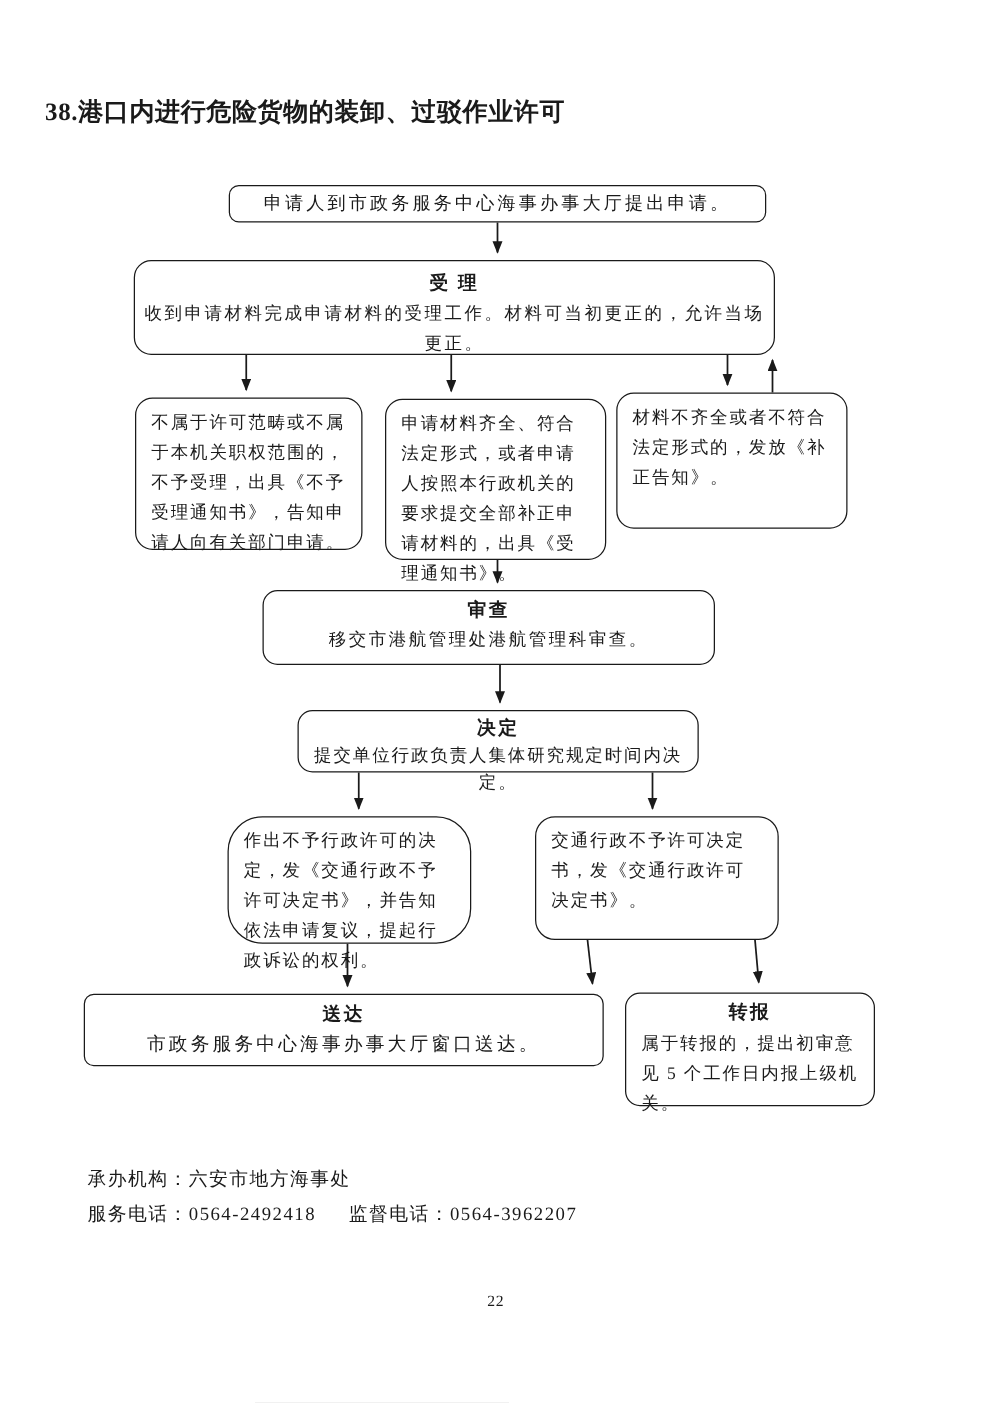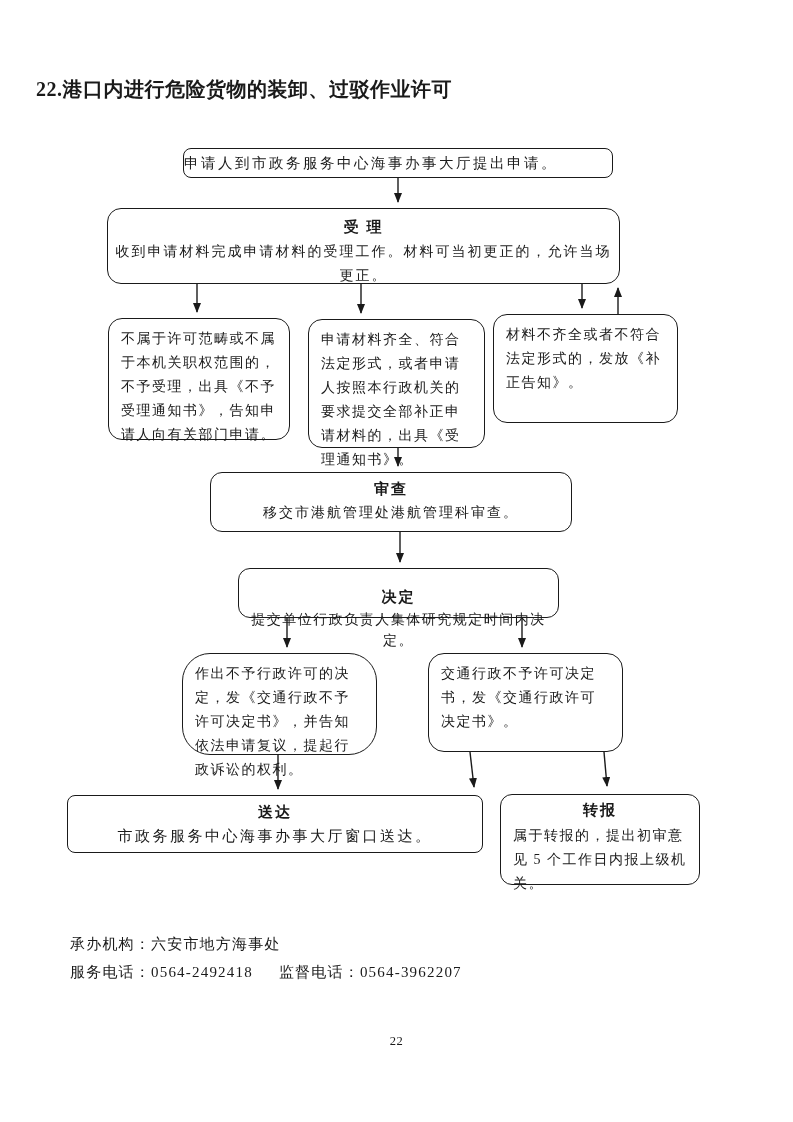--- a/index.html
+++ b/index.html
@@ -15,31 +15,31 @@
   .node{
     position:absolute;box-sizing:border-box;background:#ffffff;
     border:1.4px solid #1a1a1a;font-size:14px;line-height:1.72;
     letter-spacing:1.5px;
   }
   .node .title{
     font-weight:bold;text-align:center;font-size:15px;letter-spacing:2px;
     line-height:1.45;
   }
   .node .para{padding:8px 12px 0 12px;text-align:left;}
-  .flex-center{display:flex;align-items:center;text-align:center;}
+  .flex-center{display:flex;align-items:center;justify-content:center;text-align:center;}
 
   #node-apply{border-radius:8px;letter-spacing:2.5px;font-size:14.5px;}
   #node-accept{border-radius:14px;text-align:center;padding-top:8px;}
   #node-accept .body{letter-spacing:2px;margin-top:1px;}
   #node-not-accepted{border-radius:14px;}
   #node-complete{border-radius:14px;}
   #node-incomplete{border-radius:14px;}
   #node-review{border-radius:12px;text-align:center;padding-top:6px;}
   #node-review .body{letter-spacing:2px;}
-  #node-decision{border-radius:12px;text-align:center;padding-top:18px;line-height:1.5;}
+  #node-decision{border-radius:12px;text-align:center;padding-top:4px;line-height:1.5;}
   #node-deny{border-radius:28px;}
   #node-approve{border-radius:16px;}
   #node-deliver{border-radius:8px;text-align:center;padding-top:6px;}
   #node-deliver .body{font-size:15px;letter-spacing:2.5px;}
   #node-forward{border-radius:12px;padding-top:5px;}
   #node-forward .para{padding-top:2px;}
 
   .arrows{position:absolute;left:0;top:0;pointer-events:none;}
   .arrows line{stroke:#1a1a1a;stroke-width:1.4;}
 
@@ -51,21 +51,21 @@
   .pagenum{
     position:absolute;left:0;top:1034px;width:100%;text-align:center;
     font-size:12.5px;letter-spacing:0.5px;
   }
 </style>
 </head>
 <body>
 
 <div class="page">
 
-  <h1 class="doc-title">22.港口内进行危险货物的装卸、过驳作业许可</h1>
+  <h1 class="doc-title">38.港口内进行危险货物的装卸、过驳作业许可</h1>
 
   <div class="node flex-center" id="node-apply" style="left:183px;top:148px;width:430px;height:30px;">
     <span class="body">申请人到市政务服务中心海事办事大厅提出申请。</span>
   </div>
 
   <div class="node" id="node-accept" style="left:107px;top:208px;width:513px;height:76px;">
     <div class="title">受 理</div>
     <div class="body">收到申请材料完成申请材料的受理工作。材料可当初更正的，允许当场更正。</div>
   </div>
 

